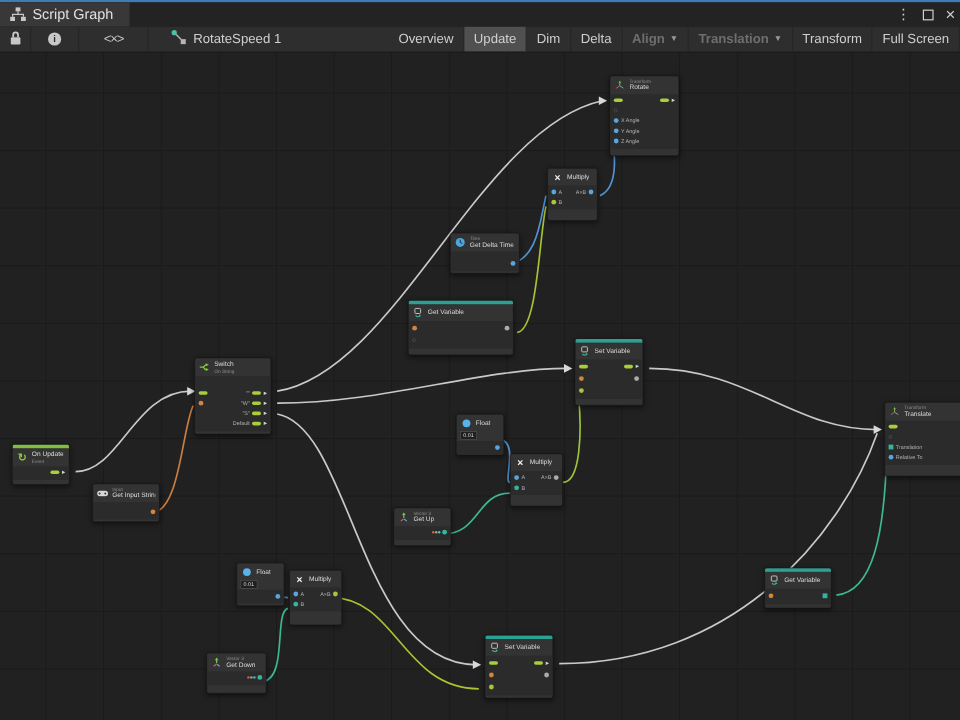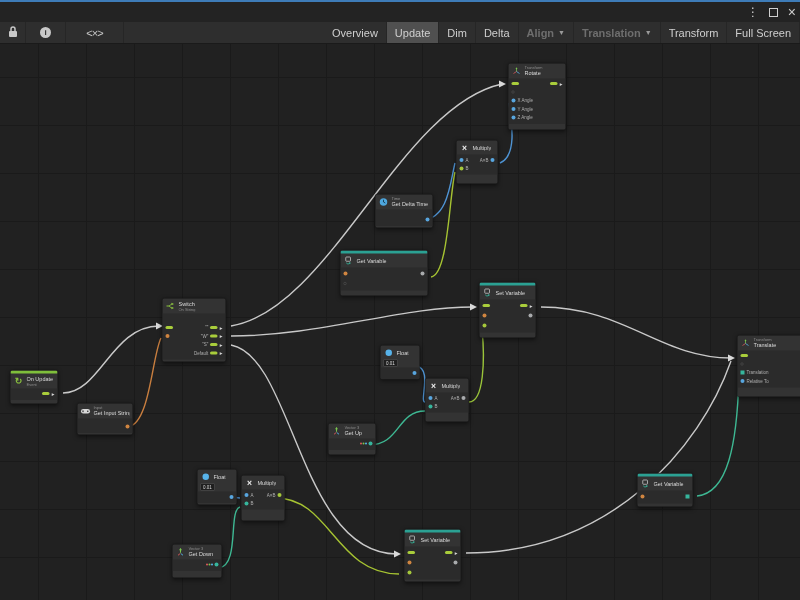--- a/index.html
+++ b/index.html
@@ -52,20 +52,31 @@
   .mini{width:4px;height:4px;border-radius:50%;display:inline-block;margin-right:1px;}
   .parrow{color:#d5d5d5;font-size:11px;line-height:1;}
 </style>
 </head>
 <body>
 
 <div id="win">
   <div id="focusline"></div>
 
   <div id="tabbar">
+    <div class="tab">
+      <span class="nicon" style="width:14px;height:12px">
+        <svg width="14" height="12" viewBox="0 0 14 12">
+            <rect x="5" y="0" width="4" height="3.5" fill="#c8c8c8"></rect>
+            <rect x="0.5" y="8" width="4" height="3.5" fill="#c8c8c8"></rect>
+            <rect x="9.5" y="8" width="4" height="3.5" fill="#c8c8c8"></rect>
+            <path d="M7 3.5v2.5M2.5 8V6h9v2" stroke="#c8c8c8" fill="none"></path>
+          </svg>
+      </span>
+      <span>Script Graph</span>
+    </div>
     <div id="winctrls">
       <span class="wc">⋮</span>
       <span class="wc" id="wc-max"></span>
       <span class="wc" style="font-size:14px">×</span>
     </div>
   </div>
 
   <div id="toolbar">
     <div class="tbtn" style="width:26px">
       <span>
@@ -73,20 +84,30 @@
             <rect x="2" y="6" width="8" height="6" rx="1" fill="#c8c8c8"></rect>
             <path d="M4 6V4a2 2 0 0 1 4 0v2" fill="none" stroke="#c8c8c8" stroke-width="1.5"></path>
           </svg>
       </span>
     </div>
     <div class="tbtn" style="width:40px">
       <span class="info-circle">i</span>
     </div>
     <div class="tbtn" style="width:58px">
       <span style="color:#c8c8c8;letter-spacing:-1px">&lt;×&gt;</span>
+    </div>
+    <div id="graphchip">
+      <span>
+        <svg width="14" height="14" viewBox="0 0 14 14">
+            <circle cx="3.2" cy="3.2" r="2.2" fill="#49c0a9"></circle>
+            <path d="M4.8 4.8l4.2 4.2" stroke="#b5b5b5" stroke-width="1.2"></path>
+            <rect x="8.6" y="8.6" width="4.2" height="4.2" fill="#b5b5b5"></rect>
+          </svg>
+      </span>
+      <span>RotateSpeed 1</span>
     </div>
     <div id="rightbtns">
         <div class="tbtn">
           <span>Overview</span>
         </div>
         <div class="tbtn active">
           <span>Update</span>
         </div>
         <div class="tbtn">
           <span>Dim</span>

